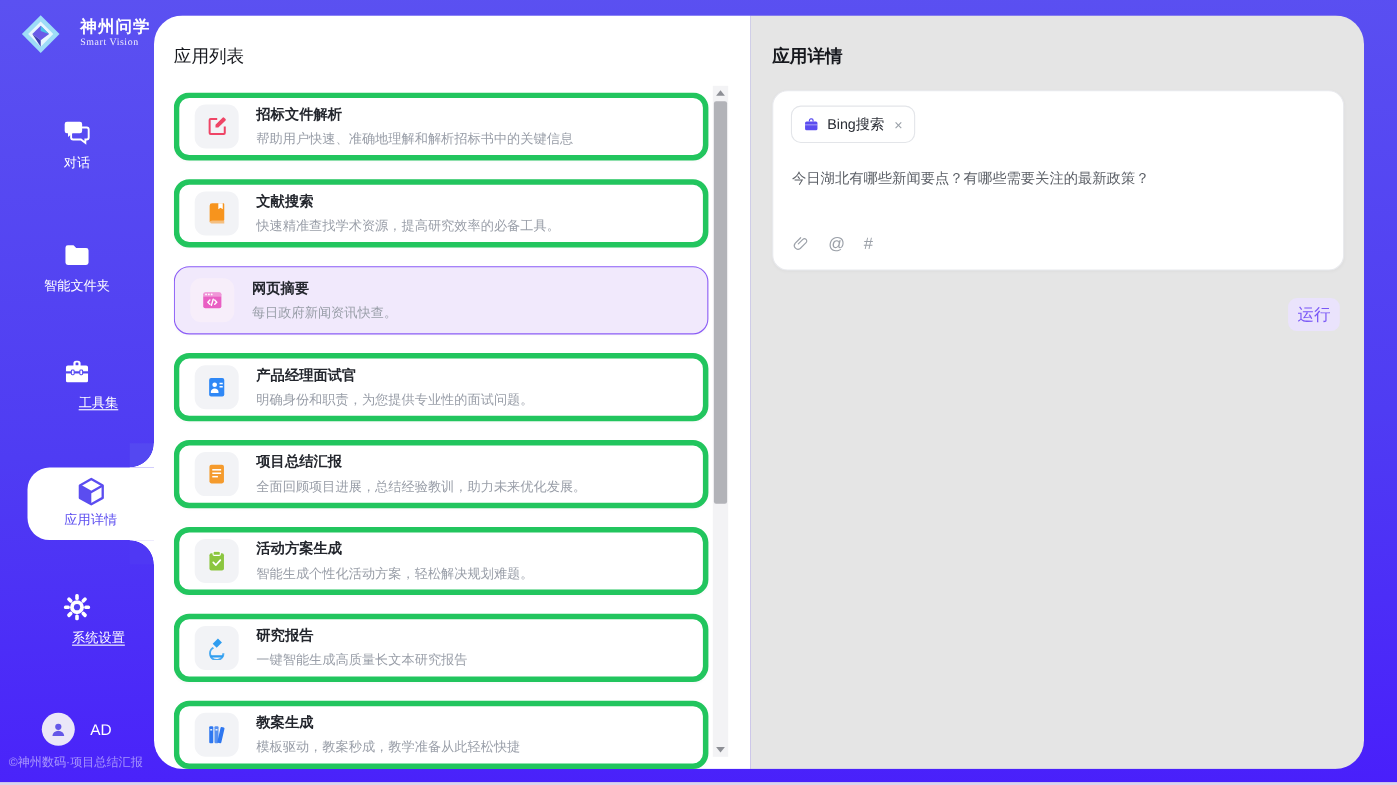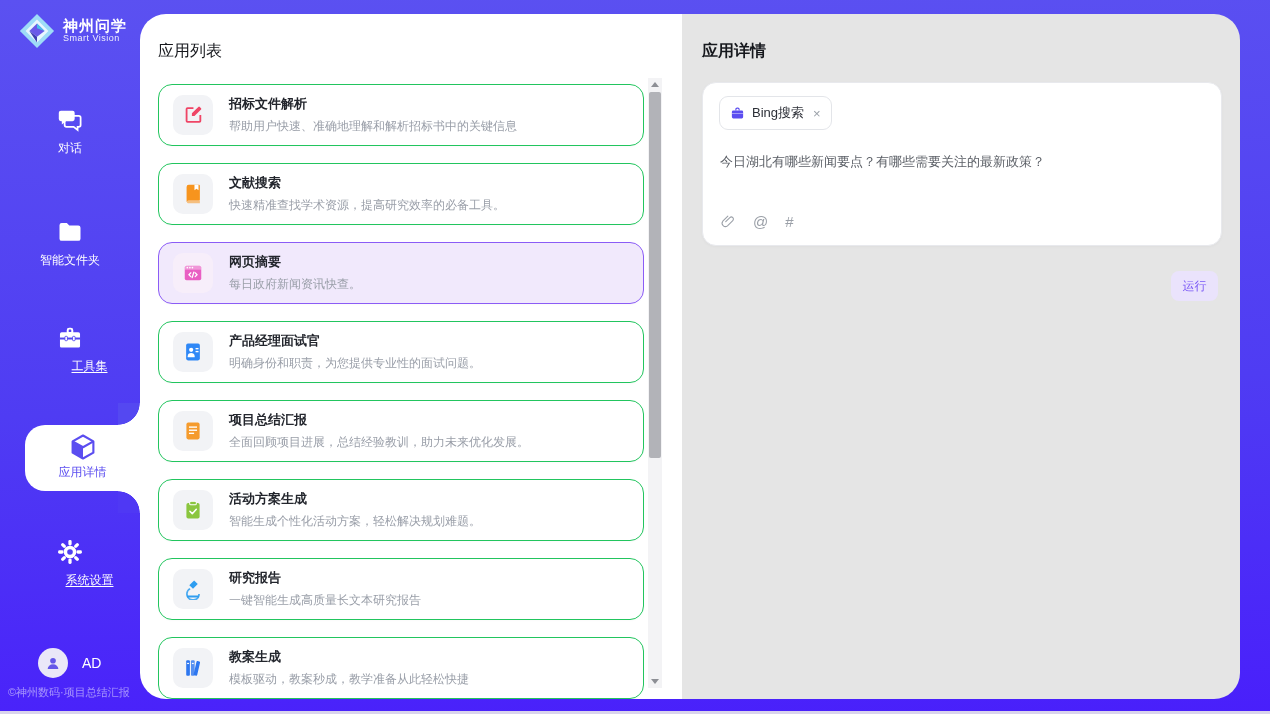--- a/index.html
+++ b/index.html
@@ -7,21 +7,21 @@
   body {
     font-family:"Liberation Sans","DejaVu Sans",sans-serif;
     background:linear-gradient(178deg,#5b51f1 0%,#4f3cf3 55%,#491ffb 100%);
     position:relative; color:#1b1e24;
   }
   
   .bottom-line { position:absolute; left:0; bottom:0; width:100%; height:3px; background:#d9d4ec; }
 
   
   .sidebar { position:absolute; left:0; top:0; width:140px; height:714px; }
-  .logo { position:absolute; left:18px; top:12px; display:flex; align-items:center; gap:7px; }
+  .logo { position:absolute; left:18px; top:12px; display:flex; align-items:center; gap:17px;font-family:Liberation Serif, serif; }
   .logo svg { width:38px; height:38px; }
   .logo-txt { color:#fff; line-height:1.05; }
   .logo-name { font-size:15px; font-weight:700; letter-spacing:1px; }
   .logo-sub { font-size:9px; opacity:.9; letter-spacing:.5px; }
 
   .nav-item { position:absolute; left:0; width:140px; text-align:center; color:#fff; cursor:pointer; }
   .nav-item svg { width:28px; height:28px; display:block; margin:0 auto 6px; }
   .nav-label { font-size:12px; }
   .nav-label.u { text-decoration:underline; text-underline-offset:2px;padding-left:39px; }
 
@@ -40,21 +40,21 @@
   .side-footer { position:absolute; left:8px; top:685px; width:132px; color:rgba(255,255,255,.5); font-size:11px; white-space:nowrap; }
 
   
   .content { position:absolute; left:140px; top:14px; width:1100px; height:685px;
     border-radius:26px; overflow:hidden; display:flex; }
 
   
   .list-panel { width:542px; background:#fff; position:relative; flex:none; }
   .panel-title { position:absolute; left:18px; top:27px; font-size:16px; font-weight:400; color:#16181d; }
   .cards-viewport { position:absolute; left:18px; top:70px; width:488px; height:615px; overflow:hidden; }
-  .app-card { position:relative; width:486px; height:62px; border:1px solid #22c55e; border-radius:14px;
+  .app-card { position:relative; width:486px; height:62px; border:5px solid #22c55e; border-radius:14px;
     background:#fff; margin-bottom:17px; cursor:pointer; box-shadow:0 1px 2px rgba(20,20,40,.02);
     display:flex; align-items:center; padding:0 14px; gap:16px; }
   .app-card.active { background:#f1e9fc; border:1px solid #8b5cf6; }
   .app-icon { width:40px; height:40px; border-radius:10px; background:#f2f3f6; flex:none;
     display:flex; align-items:center; justify-content:center; }
   .app-card.active .app-icon { background:#f7eefa; }
   .app-icon svg { width:22px; height:22px; }
   .app-texts { min-width:0; }
   .app-name { font-size:13px; font-weight:700; color:#23262d; margin-bottom:5px; }
   .app-desc { font-size:12px; color:#999ea8; white-space:nowrap; }
@@ -75,21 +75,21 @@
   .tool-tag { position:absolute; left:16px; top:13px; display:inline-flex; align-items:center; gap:7px;
     border:1px solid #e3e5e9; border-radius:9px; padding:7px 10px; background:#fff; }
   .tool-tag svg { width:15px; height:15px; }
   .tag-label { font-size:13px; color:#2b2e36; }
   .tag-close { font-size:13px; color:#9aa0a8; cursor:pointer; line-height:1; margin-left:2px; }
   .query-text { position:absolute; left:17px; top:70px; right:16px; font-size:13px; color:#5c6067; cursor:text; }
   .attach-row { position:absolute; left:17px; bottom:15px; display:flex; align-items:center; gap:17px; color:#9ba0a8; }
   .attach-row svg { width:16px; height:16px; display:block; }
   .attach-glyph { font-size:15px; cursor:pointer; }
   .run-btn { position:absolute; right:22px; top:257px; width:47px; height:30px; background:#eae3fc;
-    color:#7a58f6; font-size:12px; border:none; border-radius:8px; cursor:pointer;
+    color:#7a58f6; font-size:15px; border:none; border-radius:8px; cursor:pointer;
     display:flex; align-items:center; justify-content:center; }
 </style>
 </head>
 <body>
 
 <div class="sidebar">
   <div class="logo">
     <svg viewBox="0 0 40 40">
       <polygon points="20,2 38,20 20,38 2,20" fill="#9edcf7"></polygon>
       <polygon points="20,8 32,20 20,32 8,20" fill="#e8f7ff"></polygon>

